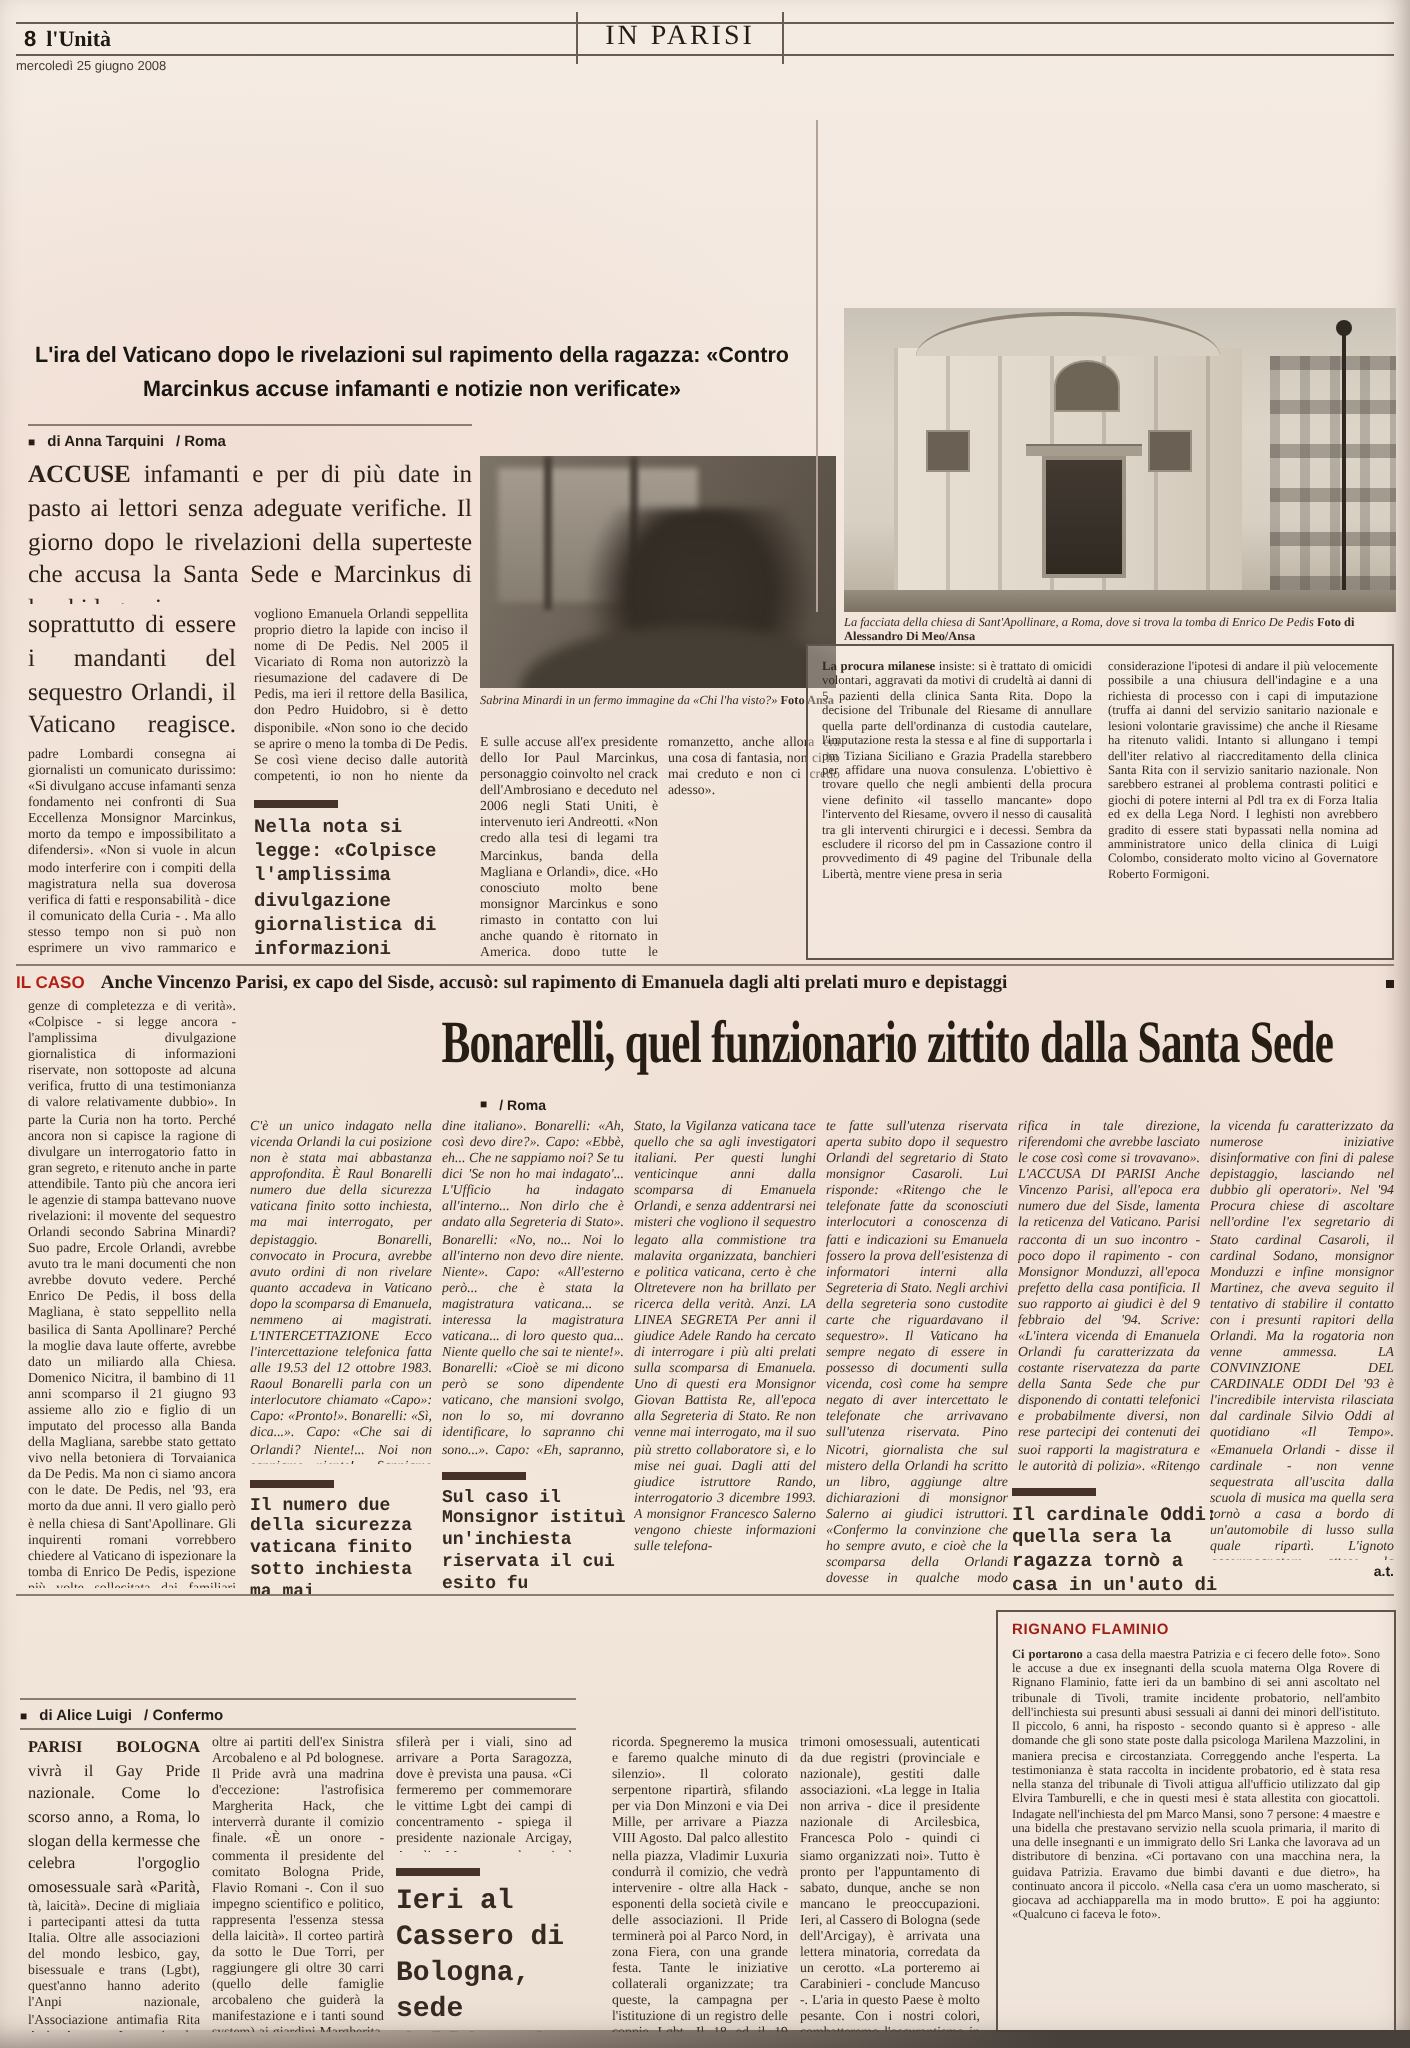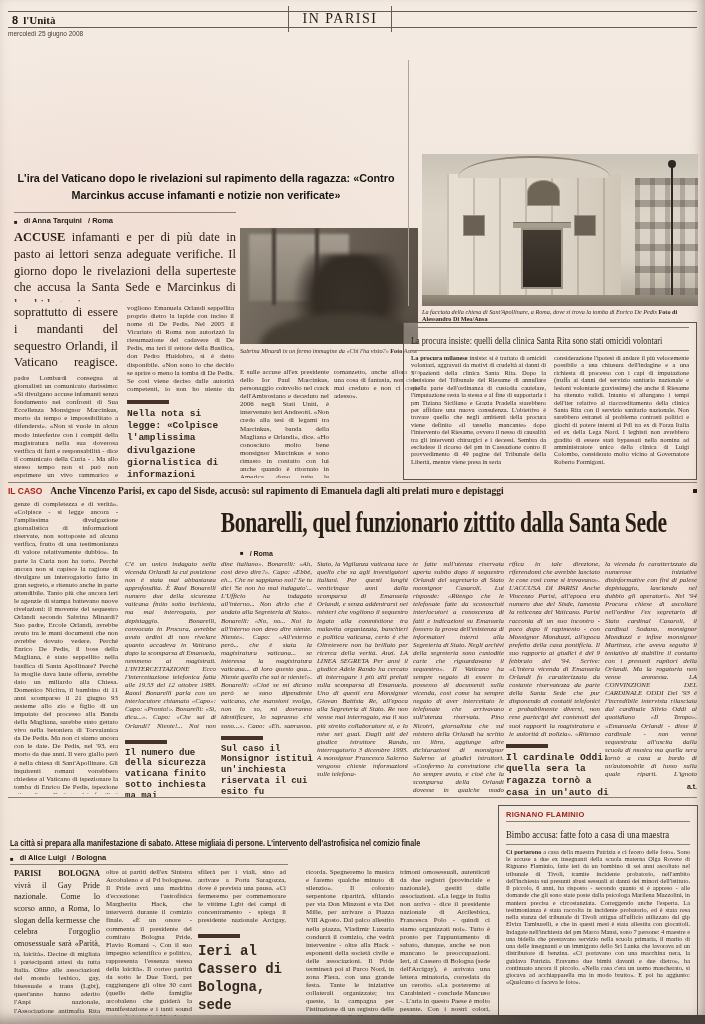--- a/index.html
+++ b/index.html
@@ -178,21 +178,20 @@
     <div class="chdoor"></div>
     <div class="chlamp"></div>
     <div class="chground"></div>
   </div>
   <div id="cap2" class="abs cap">
     <span>La facciata della chiesa di Sant'Apollinare, a Roma, dove si trova la tomba di Enrico De Pedis</span>
     <b>Foto di Alessandro Di Meo/Ansa</b>
   </div>
 
   <div id="mbox" class="abs">
-    <div class="trow"><span class="sqz mtitle">La procura insiste: quelli della clinica Santa Rita sono stati omicidi volontari</span></div>
     <div class="mbody">
       <div class="mcol"><b class="lb">La procura milanese</b><span> insiste: si è trattato di omicidi volontari, aggravati da motivi di crudeltà ai danni di 5 pazienti della clinica Santa Rita. Dopo la decisione del Tribunale del Riesame di annullare quella parte dell'ordinanza di custodia cautelare, l'imputazione resta la stessa e al fine di supportarla i pm Tiziana Siciliano e Grazia Pradella starebbero per affidare una nuova consulenza. L'obiettivo è trovare quello che negli ambienti della procura viene definito «il tassello mancante» dopo l'intervento del Riesame, ovvero il nesso di causalità tra gli interventi chirurgici e i decessi. Sembra da escludere il ricorso del pm in Cassazione contro il provvedimento di 49 pagine del Tribunale della Libertà, mentre viene presa in seria</span></div>
       <div class="mcol">considerazione l'ipotesi di andare il più velocemente possibile a una chiusura dell'indagine e a una richiesta di processo con i capi di imputazione (truffa ai danni del servizio sanitario nazionale e lesioni volontarie gravissime) che anche il Riesame ha ritenuto validi. Intanto si allungano i tempi dell'iter relativo al riaccreditamento della clinica Santa Rita con il servizio sanitario nazionale. Non sarebbero estranei al problema contrasti politici e giochi di potere interni al Pdl tra ex di Forza Italia ed ex della Lega Nord. I leghisti non avrebbero gradito di essere stati bypassati nella nomina ad amministratore unico della clinica di Luigi Colombo, considerato molto vicino al Governatore Roberto Formigoni.</div>
     </div>
   </div>
 
   <div id="kckline" class="abs"></div>
   <div id="bhl" class="abs">
       <span class="t">Bonarelli, quel funzionario zittito dalla Santa Sede</span>
     </div>
@@ -223,38 +222,36 @@
   <div id="be" class="abs bt bi">rifica in tale direzione, riferendomi che avrebbe lasciato le cose così come si trovavano». L'ACCUSA DI PARISI Anche Vincenzo Parisi, all'epoca era numero due del Sisde, lamenta la reticenza del Vaticano. Parisi racconta di un suo incontro - poco dopo il rapimento - con Monsignor Monduzzi, all'epoca prefetto della casa pontificia. Il suo rapporto ai giudici è del 9 febbraio del '94. Scrive: «L'intera vicenda di Emanuela Orlandi fu caratterizzata da costante riservatezza da parte della Santa Sede che pur disponendo di contatti telefonici e probabilmente diversi, non rese partecipi dei contenuti dei suoi rapporti la magistratura e le autorità di polizia». «Ritengo che le ricerche conoscitive sulla vicenda siano state viziate proprio per il diaframma frapposto fra lo Stato italiano e la Santa Sede, l'intero svolgimento del-</div>
   <div id="pqc" class="abs pq">
     <div class="bar"></div>
     <div>Il cardinale Oddi: quella sera la ragazza tornò a casa in un'auto di lusso sulla quale poi ripartì</div>
 
   </div>
   <div id="bf" class="abs bt bi">la vicenda fu caratterizzato da numerose iniziative disinformative con fini di palese depistaggio, lasciando nel dubbio gli operatori». Nel '94 Procura chiese di ascoltare nell'ordine l'ex segretario di Stato cardinal Casaroli, il cardinal Sodano, monsignor Monduzzi e infine monsignor Martinez, che aveva seguito il tentativo di stabilire il contatto con i presunti rapitori della Orlandi. Ma la rogatoria non venne ammessa. LA CONVINZIONE DEL CARDINALE ODDI Del '93 è l'incredibile intervista rilasciata dal cardinale Silvio Oddi al quotidiano «Il Tempo». «Emanuela Orlandi - disse il cardinale - non venne sequestrata all'uscita dalla scuola di musica ma quella sera tornò a casa a bordo di un'automobile di lusso sulla quale ripartì. L'ignoto accompagnatore attese la ragazza alla Porta di Sant'Anna, uno degli ingressi della Città del Vaticano, probabilmente (dice Oddi) per non farsi vedere dalle guardie svizzere che avrebbero potuto riconoscerlo». Spiega poi Oddi: «Non ho nessuna idea di cosa possa essere successo alla ragazza, ma è noto che molte fanciulle occidentali che spariscono vanno a finire negli harem e nei bordelli d'Oriente».</div>
   <div id="sig" class="abs">a.t.</div>
 
   <div id="grule" class="abs"></div>
-  <div id="gsf" class="abs"><span class="t">La città si prepara alla manifestazione di sabato. Attese migliaia di persone. L'intervento dell'astrofisica nel comizio finale</span></div>
   <div id="gbl" class="abs bylrow">
     <span class="bullet">■</span>
     <span>di Alice Luigi</span>
-    <span class="place">/ Bologna</span>
+    <span class="place">/ Confermo</span>
   </div>
   <div id="g1a" class="abs"><b class="lb">PARISI BOLOGNA</b><span> vivrà il Gay Pride nazionale. Come lo scorso anno, a Roma, lo slogan della kermesse che celebra l'orgoglio omosessuale sarà «Parità, digni-</span></div>
   <div id="g1b" class="abs bt">tà, laicità». Decine di migliaia i partecipanti attesi da tutta Italia. Oltre alle associazioni del mondo lesbico, gay, bisessuale e trans (Lgbt), quest'anno hanno aderito l'Anpi nazionale, l'Associazione antimafia Rita Atria, Amnesty International e la Cgil,</div>
   <div id="g2" class="abs bt">oltre ai partiti dell'ex Sinistra Arcobaleno e al Pd bolognese. Il Pride avrà una madrina d'eccezione: l'astrofisica Margherita Hack, che interverrà durante il comizio finale. «È un onore - commenta il presidente del comitato Bologna Pride, Flavio Romani -. Con il suo impegno scientifico e politico, rappresenta l'essenza stessa della laicità». Il corteo partirà da sotto le Due Torri, per raggiungere gli oltre 30 carri (quello delle famiglie arcobaleno che guiderà la manifestazione e i tanti sound system) ai giardini Margherita. Da lì, ripartirà un secondo corteo, che</div>
   <div id="g3" class="abs bt">sfilerà per i viali, sino ad arrivare a Porta Saragozza, dove è prevista una pausa. «Ci fermeremo per commemorare le vittime Lgbt dei campi di concentramento - spiega il presidente nazionale Arcigay, Aurelio Mancuso - davanti al monumento dei giardini di Villa Cassarini, che li</div>
   <div id="gpq" class="abs pq">
     <div class="bar"></div>
     <div>Ieri al Cassero di Bologna, sede dell'Arcigay, è arrivata una lettera minatoria corredata da un cerotto</div>
     <div class="bar"></div>
   </div>
   <div id="g4" class="abs bt">ricorda. Spegneremo la musica e faremo qualche minuto di silenzio». Il colorato serpentone ripartirà, sfilando per via Don Minzoni e via Dei Mille, per arrivare a Piazza VIII Agosto. Dal palco allestito nella piazza, Vladimir Luxuria condurrà il comizio, che vedrà intervenire - oltre alla Hack - esponenti della società civile e delle associazioni. Il Pride terminerà poi al Parco Nord, in zona Fiera, con una grande festa. Tante le iniziative collaterali organizzate; tra queste, la campagna per l'istituzione di un registro delle coppie Lgbt. Il 18 ed il 19 ottobre prossimi, in 53 città italiane, saranno celebrati i ma-</div>
   <div id="g5" class="abs bt">trimoni omosessuali, autenticati da due registri (provinciale e nazionale), gestiti dalle associazioni. «La legge in Italia non arriva - dice il presidente nazionale di Arcilesbica, Francesca Polo - quindi ci siamo organizzati noi». Tutto è pronto per l'appuntamento di sabato, dunque, anche se non mancano le preoccupazioni. Ieri, al Cassero di Bologna (sede dell'Arcigay), è arrivata una lettera minatoria, corredata da un cerotto. «La porteremo ai Carabinieri - conclude Mancuso -. L'aria in questo Paese è molto pesante. Con i nostri colori, combatteremo l'oscurantismo in cui vogliono cacciarci».</div>
 
   <div id="rbox" class="abs">
     <div class="boxkick">RIGNANO FLAMINIO</div>
-    <div class="trow"><span class="sqz rtitle">Bimbo accusa: fatte foto a casa di una maestra</span></div>
     <div class="rbody"><b class="lb">Ci portarono</b><span> a casa della maestra Patrizia e ci fecero delle foto». Sono le accuse a due ex insegnanti della scuola materna Olga Rovere di Rignano Flaminio, fatte ieri da un bambino di sei anni ascoltato nel tribunale di Tivoli, tramite incidente probatorio, nell'ambito dell'inchiesta sui presunti abusi sessuali ai danni dei minori dell'istituto. Il piccolo, 6 anni, ha risposto - secondo quanto si è appreso - alle domande che gli sono state poste dalla psicologa Marilena Mazzolini, in maniera precisa e circostanziata. Correggendo anche l'esperta. La testimonianza è stata raccolta in incidente probatorio, ed è stata resa nella stanza del tribunale di Tivoli attigua all'ufficio utilizzato dal gip Elvira Tamburelli, e che in questi mesi è stata allestita con giocattoli. Indagate nell'inchiesta del pm Marco Mansi, sono 7 persone: 4 maestre e una bidella che prestavano servizio nella scuola primaria, il marito di una delle insegnanti e un immigrato dello Sri Lanka che lavorava ad un distributore di benzina. «Ci portavano con una macchina nera, la guidava Patrizia. Eravamo due bimbi davanti e due dietro», ha continuato ancora il piccolo. «Nella casa c'era un uomo mascherato, si giocava ad acchiapparella ma in modo brutto». E poi ha aggiunto: «Qualcuno ci faceva le foto».</span></div>
   </div>
 
   <div id="fbar" class="abs"></div>
 </div>
 
 </body></html>

